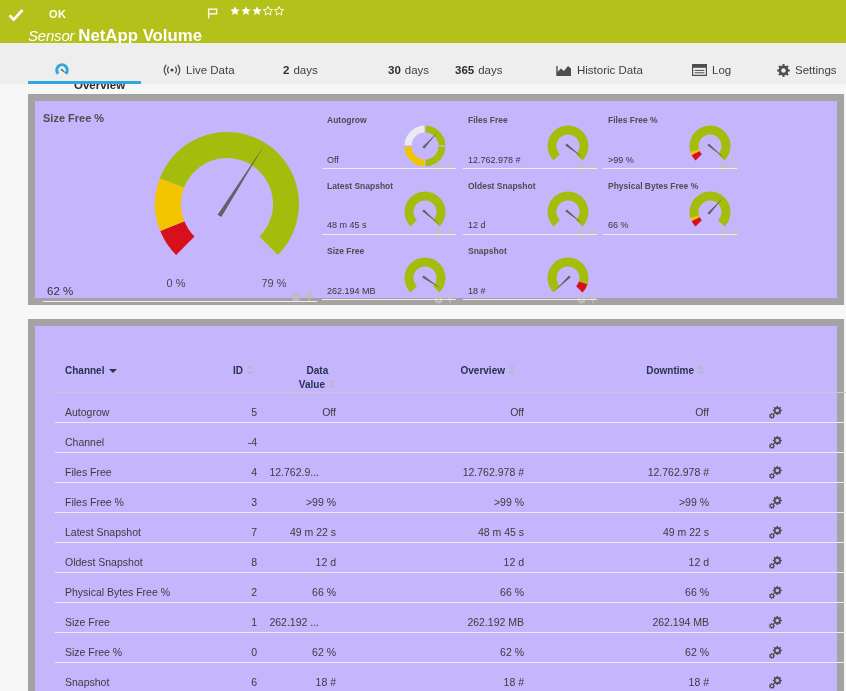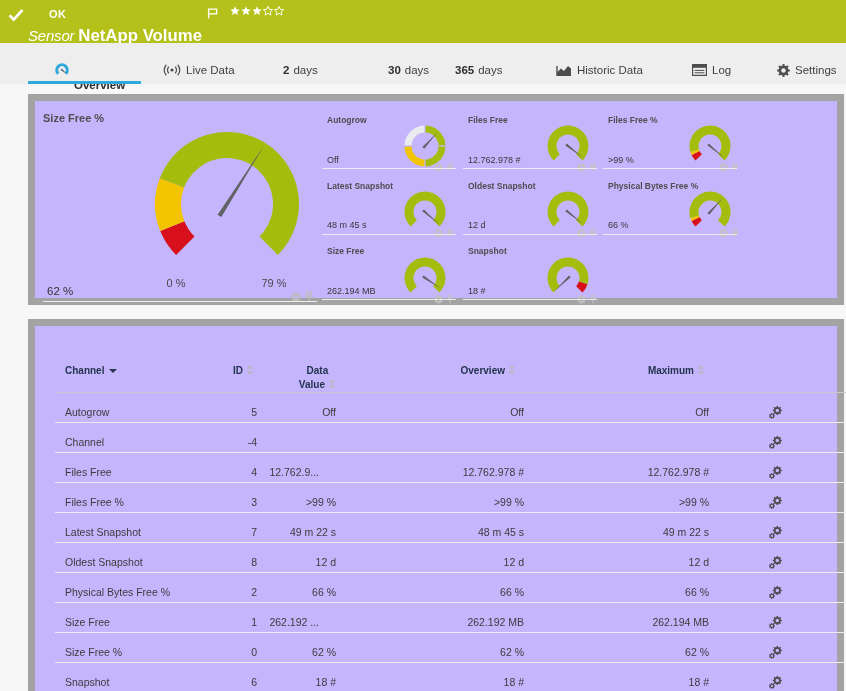--- a/index.html
+++ b/index.html
@@ -422,21 +422,21 @@
         <td class="num">
           <span class="hcell">
             <span>Overview</span><svg class="sorticon" width="8" height="10" viewBox="0 0 9 11">
                 <path d="M4.5 0.5 L8 4 H1 Z" fill="#b9b9b9"></path>
                 <path d="M4.5 10.5 L1 7 H8 Z" fill="#b9b9b9"></path>
               </svg><br><span>&nbsp;</span>
           </span>
         </td>
         <td class="num">
           <span class="hcell">
-            <span>Maximum</span><svg class="sorticon" width="8" height="10" viewBox="0 0 9 11">
+            <span>Downtime</span><svg class="sorticon" width="8" height="10" viewBox="0 0 9 11">
                 <path d="M4.5 0.5 L8 4 H1 Z" fill="#b9b9b9"></path>
                 <path d="M4.5 10.5 L1 7 H8 Z" fill="#b9b9b9"></path>
               </svg><br><span>&nbsp;</span>
           </span>
         </td>
         <td></td>
       </tr>
     </thead>
     <tbody id="channel-rows">
   <tr>

